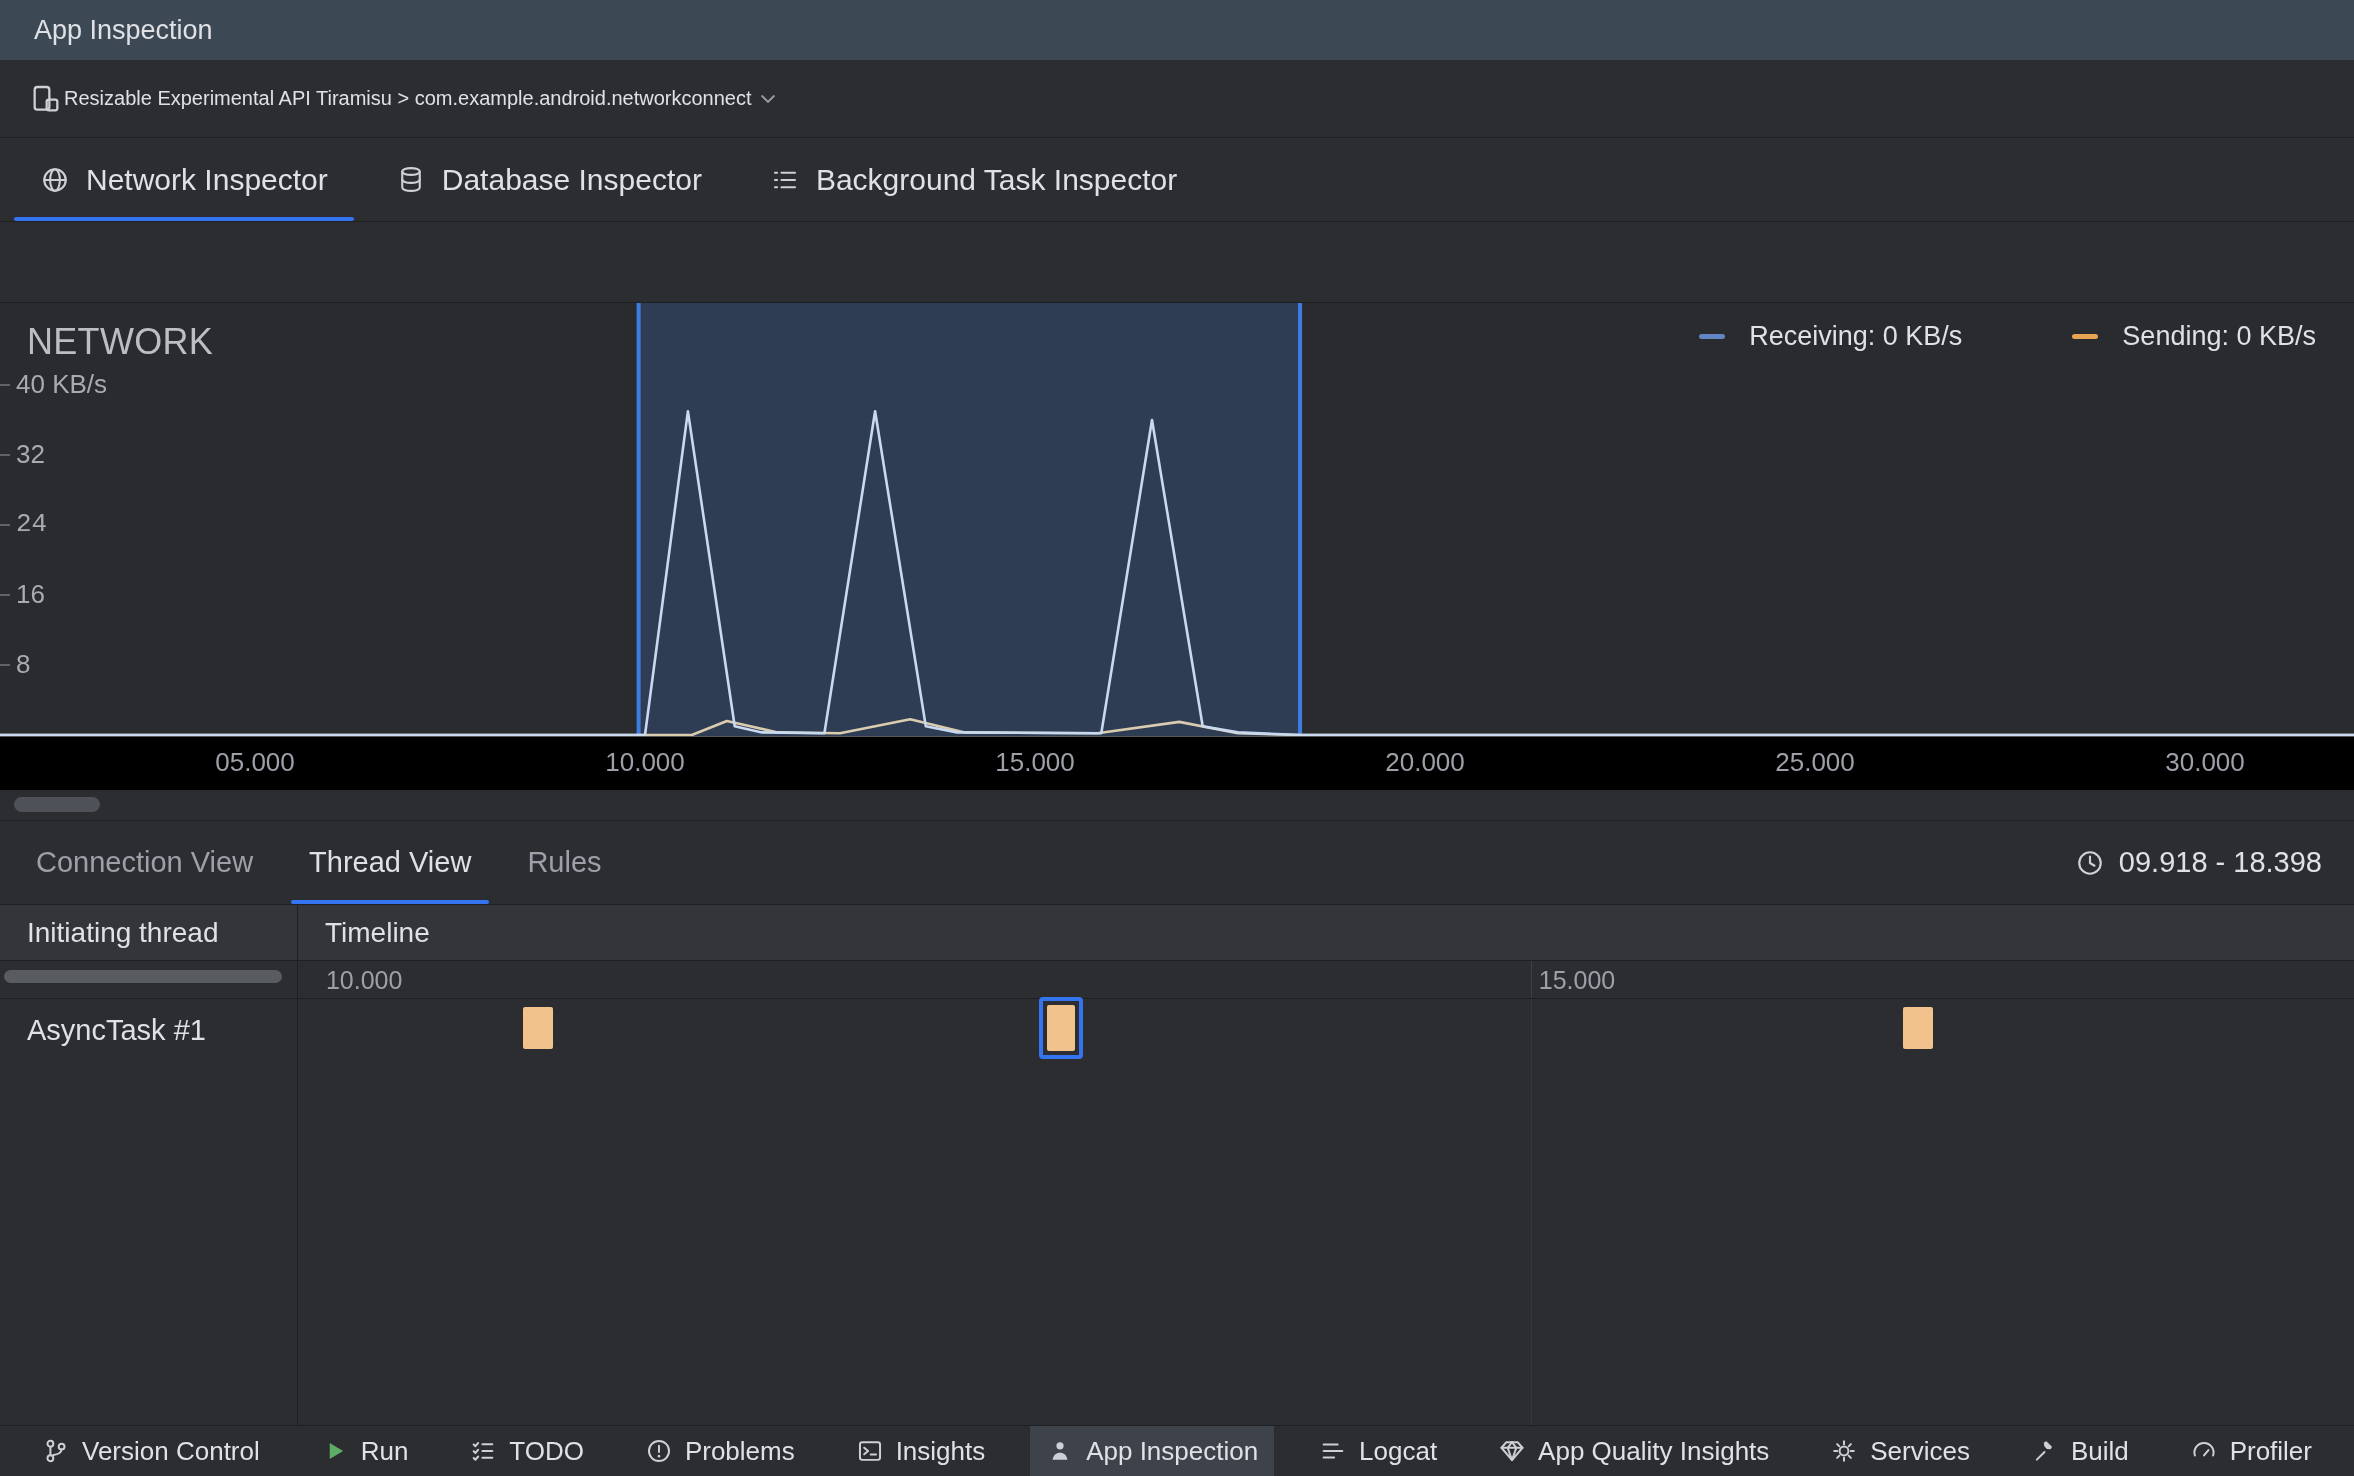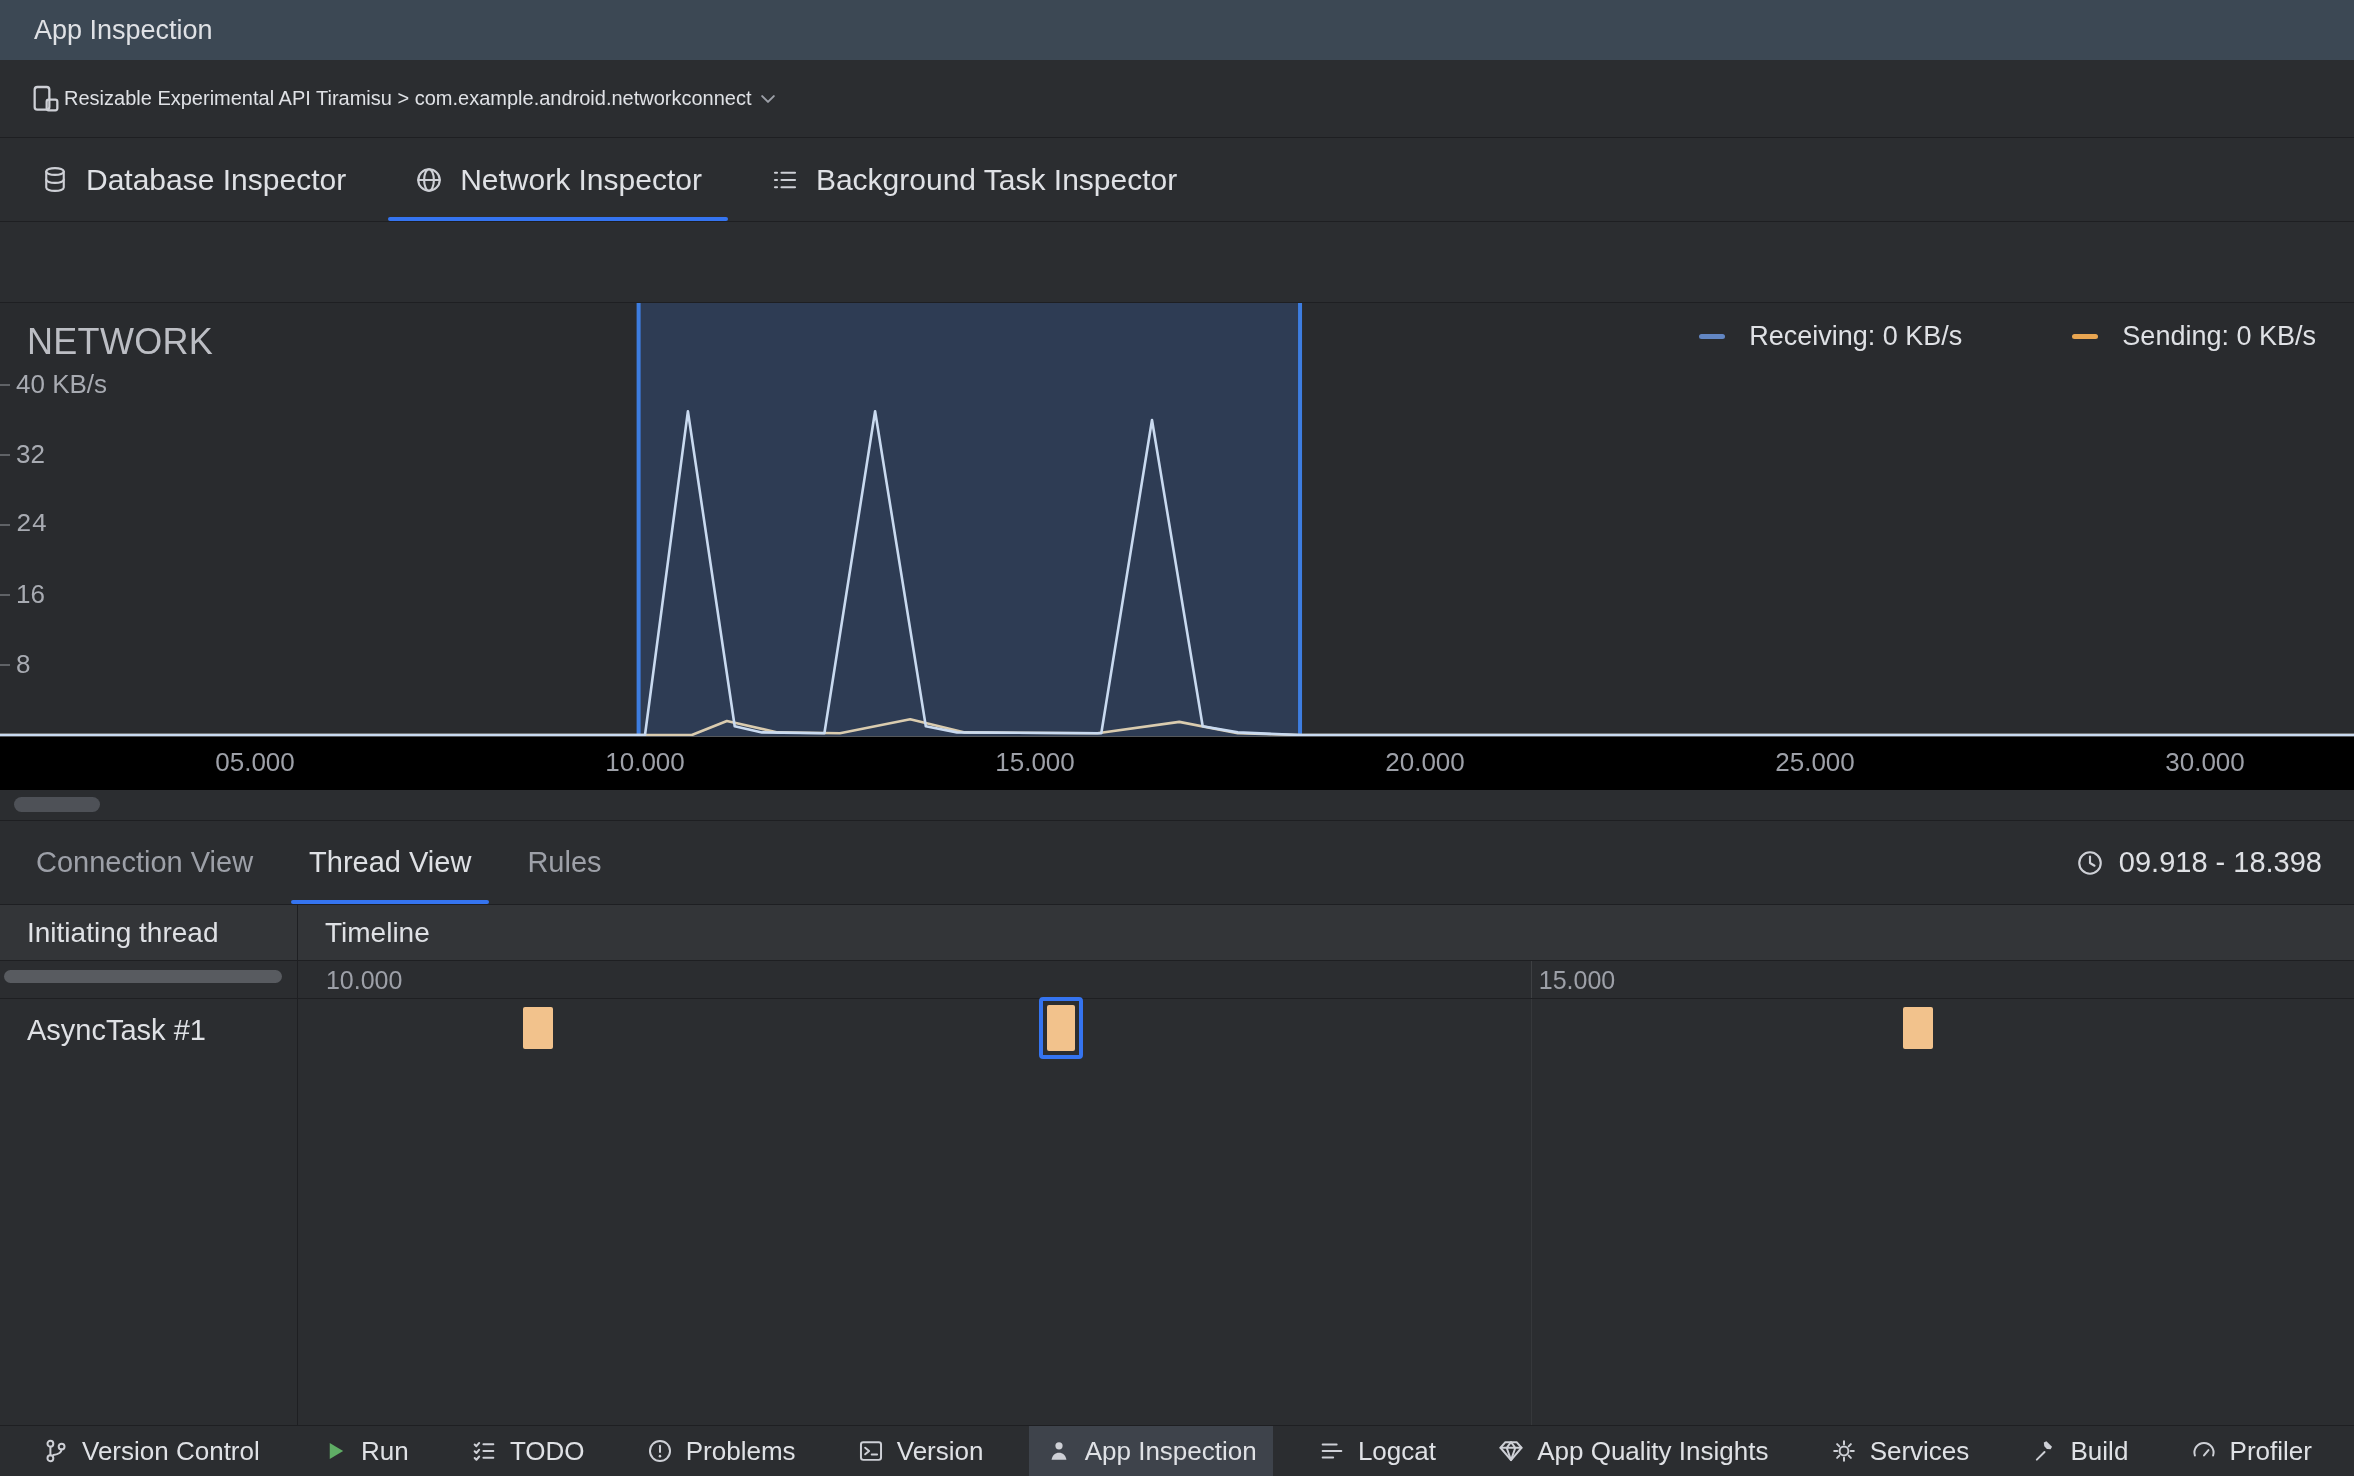--- a/index.html
+++ b/index.html
@@ -96,39 +96,39 @@
       </span>
     <span>Resizable Experimental API Tiramisu &gt; com.example.android.networkconnect</span>
     <span class="icon chev">
         <svg viewBox="0 0 24 24" fill="none" stroke="currentColor" stroke-width="1.7" stroke-linecap="round" stroke-linejoin="round">
           <path d="M7 9.5l5 5 5-5"></path>
         </svg>
       </span>
   </div>
 
   <nav class="tabs-row" id="inspector-tabs">
+      <div class="insp-tab selected">
+        <span class="icon">
+          <svg viewBox="0 0 24 24" fill="none" stroke="currentColor" stroke-width="1.7" stroke-linecap="round" stroke-linejoin="round">
+            <circle cx="12" cy="12" r="8.6"></circle>
+            <ellipse cx="12" cy="12" rx="3.9" ry="8.6"></ellipse>
+            <path d="M3.4 12h17.2"></path>
+          </svg>
+        </span>
+        <span>Network Inspector</span>
+      </div>
       <div class="insp-tab">
         <span class="icon">
           <svg viewBox="0 0 24 24" fill="none" stroke="currentColor" stroke-width="1.7" stroke-linecap="round" stroke-linejoin="round">
             <ellipse cx="12" cy="5.2" rx="7" ry="2.7"></ellipse>
             <path d="M5 5.2v6.4c0 1.5 3.1 2.7 7 2.7s7-1.2 7-2.7V5.2"></path>
             <path d="M5 11.6V18c0 1.5 3.1 2.7 7 2.7s7-1.2 7-2.7v-6.4"></path>
           </svg>
         </span>
         <span>Database Inspector</span>
-      </div>
-      <div class="insp-tab selected">
-        <span class="icon">
-          <svg viewBox="0 0 24 24" fill="none" stroke="currentColor" stroke-width="1.7" stroke-linecap="round" stroke-linejoin="round">
-            <circle cx="12" cy="12" r="8.6"></circle>
-            <ellipse cx="12" cy="12" rx="3.9" ry="8.6"></ellipse>
-            <path d="M3.4 12h17.2"></path>
-          </svg>
-        </span>
-        <span>Network Inspector</span>
       </div>
       <div class="insp-tab">
         <span class="icon">
           <svg viewBox="0 0 24 24" fill="none" stroke="currentColor" stroke-width="1.7" stroke-linecap="round" stroke-linejoin="round">
             <path d="M4 6.2h1.6M4 12h1.6M4 17.8h1.6M9.2 6.2H20M9.2 12H20M9.2 17.8H20"></path>
           </svg>
         </span>
         <span>Background Task Inspector</span>
       </div>
     </nav>
@@ -278,21 +278,21 @@
         </span>
         <span>Problems</span>
       </div>
       <div class="status-item">
         <span class="icon">
           <svg viewBox="0 0 24 24" fill="none" stroke="currentColor" stroke-width="1.7" stroke-linecap="round" stroke-linejoin="round">
             <rect x="3.4" y="4.4" width="17.2" height="15.2" rx="2"></rect>
             <path d="M7 9.2l3.4 2.8L7 14.8M12.6 15h4.6"></path>
           </svg>
         </span>
-        <span>Version</span>
+        <span>Insights</span>
       </div>
       <div class="status-item selected">
         <span class="icon">
           <svg viewBox="0 0 24 24" fill="none" stroke="currentColor" stroke-width="1.7" stroke-linecap="round" stroke-linejoin="round">
             <circle cx="12" cy="7.6" r="3.1" fill="currentColor" stroke="none"></circle>
             <path d="M5.6 19.6c.7-4 3.2-6.1 6.4-6.1s5.7 2.1 6.4 6.1z" fill="currentColor" stroke="none"></path>
           </svg>
         </span>
         <span>App Inspection</span>
       </div>

